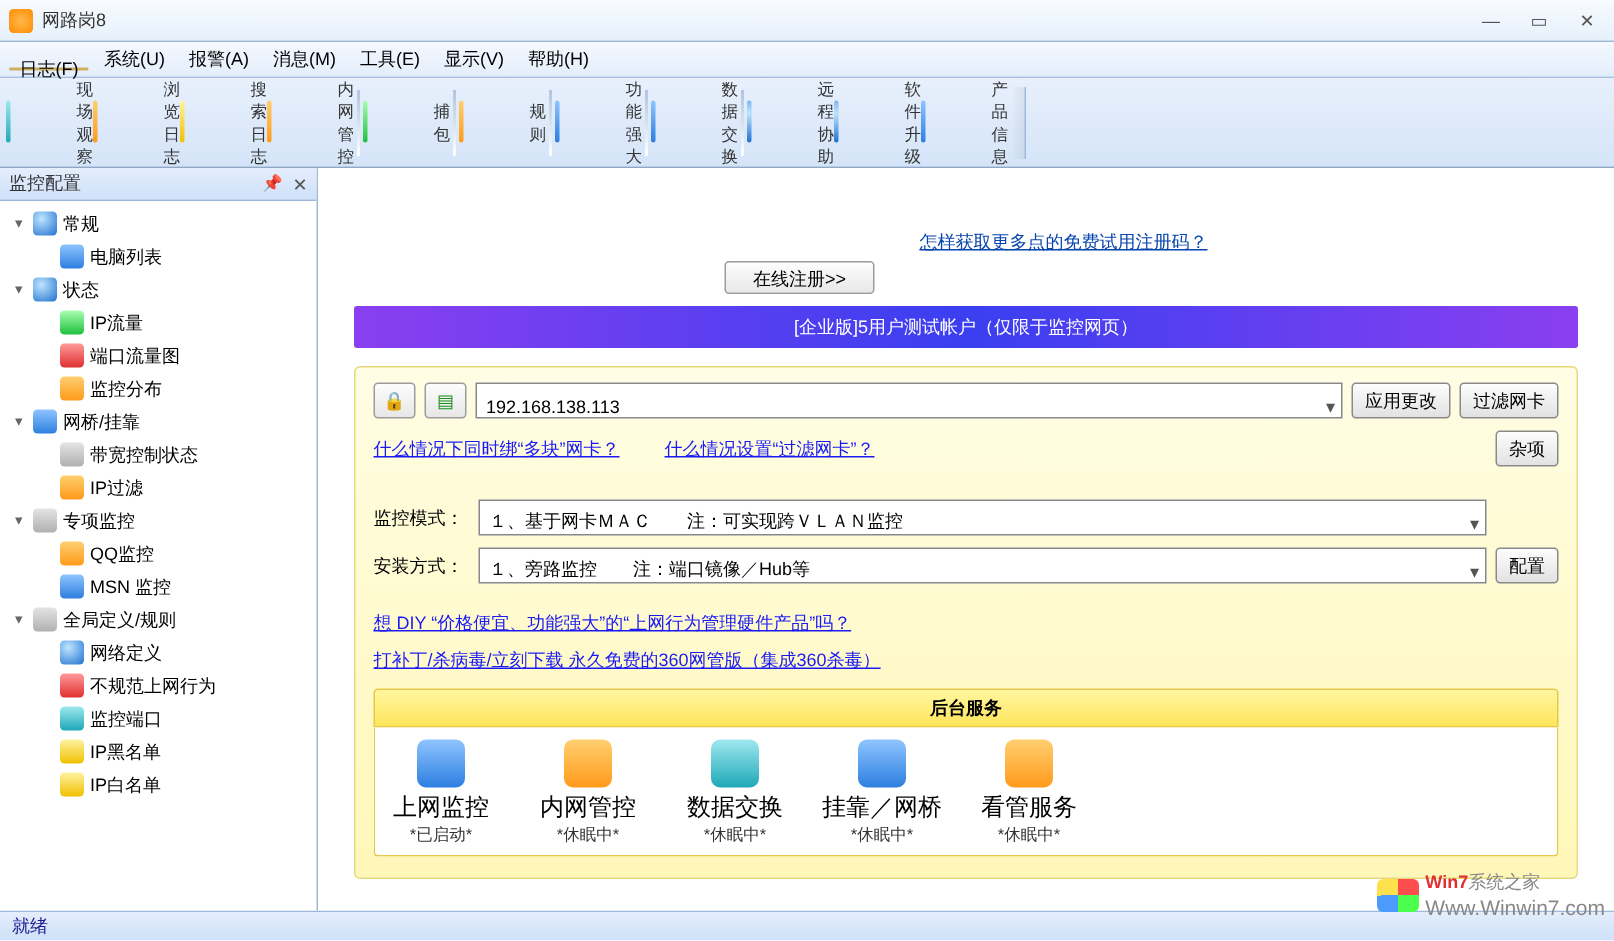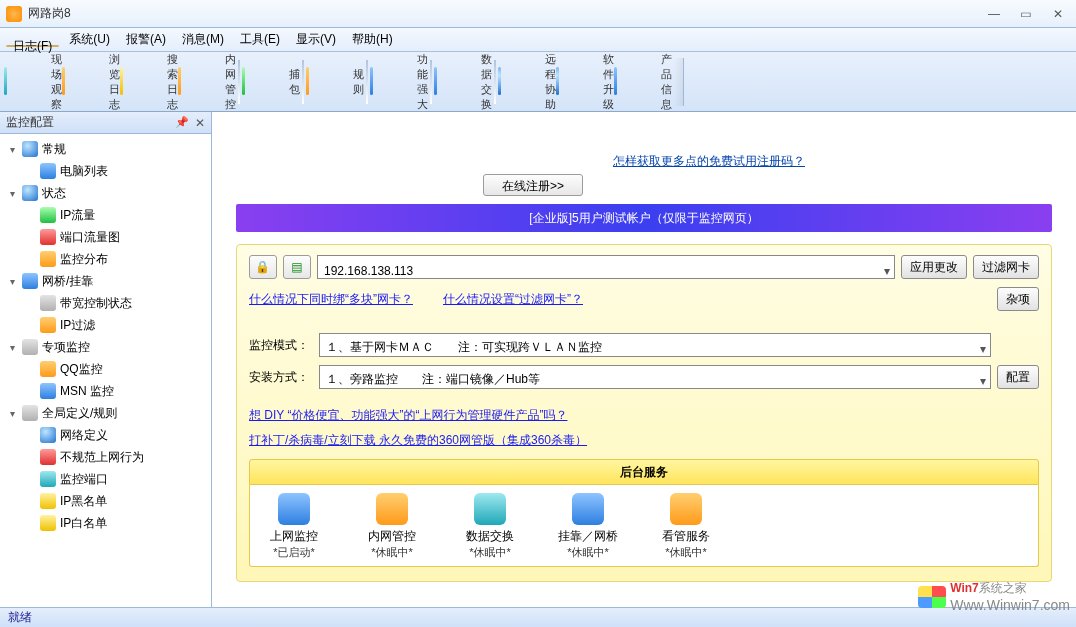--- a/index.html
+++ b/index.html
@@ -54,21 +54,21 @@
 .combo { flex:1; height:24px; background:#fff; border:1px solid #888; padding: 0 20px 0 6px; display:flex; align-items:flex-end; position:relative; cursor:pointer;}
 .combo::after { content:"▾"; position:absolute; right:4px; color:#555; }
 .btn { height:24px; padding:0 8px; background: linear-gradient(#fdfdfd,#e2e2e2); border:1px solid #8a8a8a; border-radius:3px; cursor:pointer; display:flex; align-items:center; }
 .right { margin-left:auto; }
 .label-w { width: 64px; }
 
 .svc-head { height: 26px; background: linear-gradient(#fff6a0,#ffe55c); border:1px solid #e6c94a; display:flex; align-items:center; justify-content:center; margin-top:10px; border-radius:3px 3px 0 0; font-weight:bold; }
 .svc-body { border:1px solid #e6c94a; border-top:none; background:#fff; padding: 8px 4px 6px 4px; display:flex; gap: 18px; border-radius:0 0 3px 3px; }
 .svc-item { width: 80px; display:flex; flex-direction:column; align-items:center; cursor:pointer; text-align:center; }
 .svc-icon { width:32px; height:32px; border-radius:6px; margin-bottom:3px; }
-.svc-item .s1 { font-size:12px; }
+.svc-item .s1 { font-size:16px; }
 .svc-item .s2 { font-size:11px; color:#333; }
 
 
 .status { height:20px; background: linear-gradient(#e4eefc,#cfe0f8); border-top:1px solid #9db8d8; display:flex; align-items:center; padding:0 8px; color:#1a1a8f; }
 
 
 .wm { position:absolute; right:6px; bottom:14px; font-size:14px; color:#888; display:flex; align-items:center; gap:4px; pointer-events:none; }
 .wm .flag { width:28px; height:22px; background: conic-gradient(#ff4d4d 0 25%, #4dff4d 0 50%, #4d9bff 0 75%, #ffe14d 0 100%); border-radius:4px; }
 .wm b { color:#e03030; }
 

